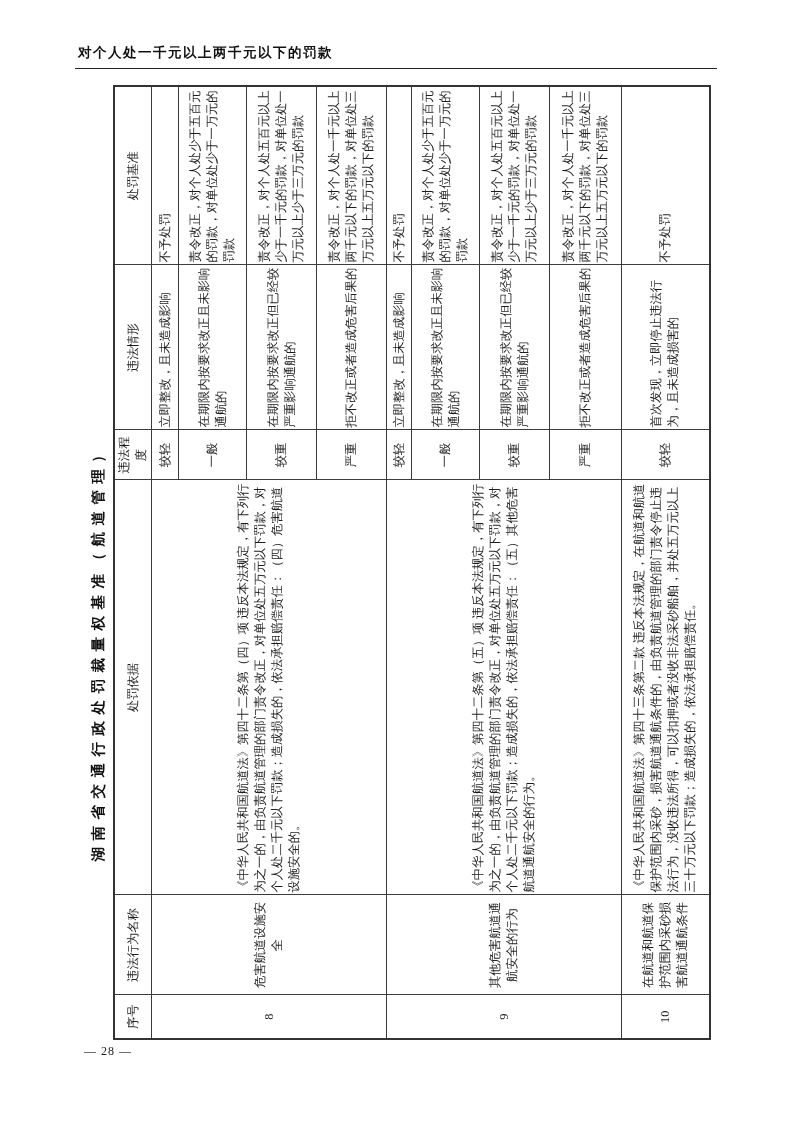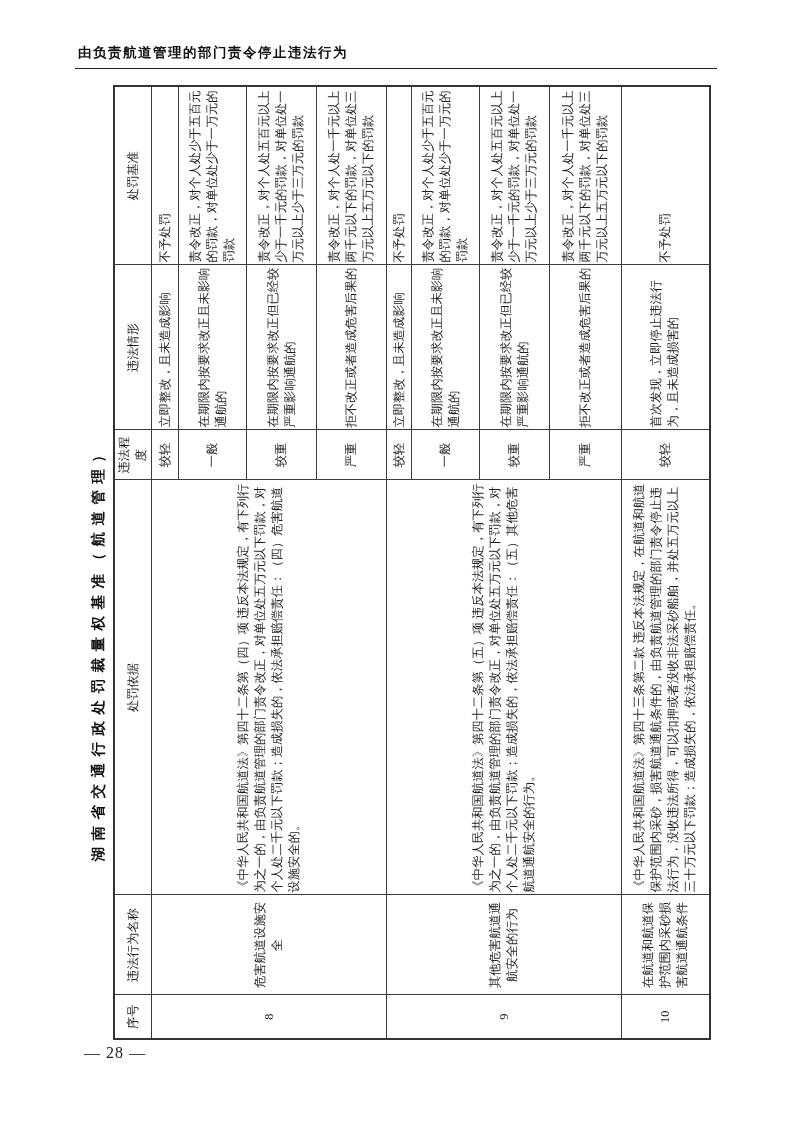--- a/index.html
+++ b/index.html
@@ -11,21 +11,21 @@
   .page-header{
     position:absolute;left:78px;top:44px;font-size:13.5px;font-weight:bold;
     letter-spacing:1.5px;white-space:nowrap;color:#111;
   }
   .header-rule{
     position:absolute;left:75px;top:68px;width:642px;height:0;
     border-top:1.6px solid #222;
   }
   
   .page-footer{
-    position:absolute;left:84px;top:1044px;font-size:16px;letter-spacing:1px;color:#222;
+    position:absolute;left:84px;top:1044px;font-size:12px;letter-spacing:1px;color:#222;
   }
   
   .rotated{
     position:absolute;left:-81px;top:251px;width:953px;height:625px;
     transform:rotate(-90deg);
   }
   .rt-title{position:relative;height:26px;margin-bottom:4px;}
   .rt-title span{
     position:absolute;left:50%;bottom:1px;transform:translateX(-50%) translateX(-88px);
     font-size:14.5px;font-weight:bold;letter-spacing:6.5px;white-space:nowrap;color:#111;
@@ -45,21 +45,21 @@
   .c-basis{line-height:21px;padding:1px 4px;text-align:left;}
   .c-name{text-align:center;line-height:18px;padding:1px 2px;}
   .c-situation{text-align:left;padding:1px 2px;}
   .c-standard{text-align:left;padding:1px 6px;}
   .c-degree{text-align:center;padding:0;}
   th.hcell{text-align:center;font-size:12.5px;padding:0 1px;}
 </style>
 </head>
 <body>
 
-<div class="page-header">由负责航道管理的部门责令停止违法行为</div>
+<div class="page-header">对个人处一千元以上两千元以下的罚款</div>
 <div class="header-rule"></div>
 
 <div class="rotated">
   <div class="rt-title">
     <span>湖南省交通行政处罚裁量权基准（航道管理）</span>
   </div>
 
   <table class="law">
     <colgroup>
       <col style="width:44px">

